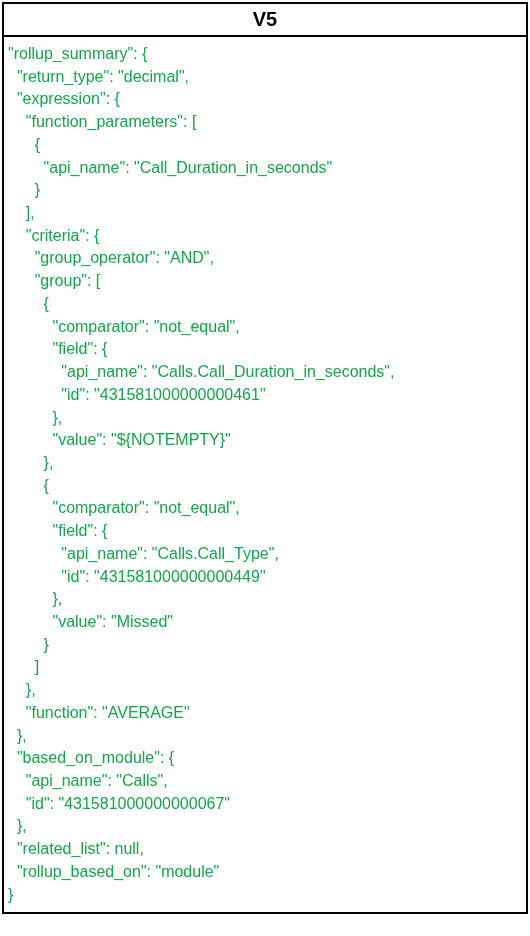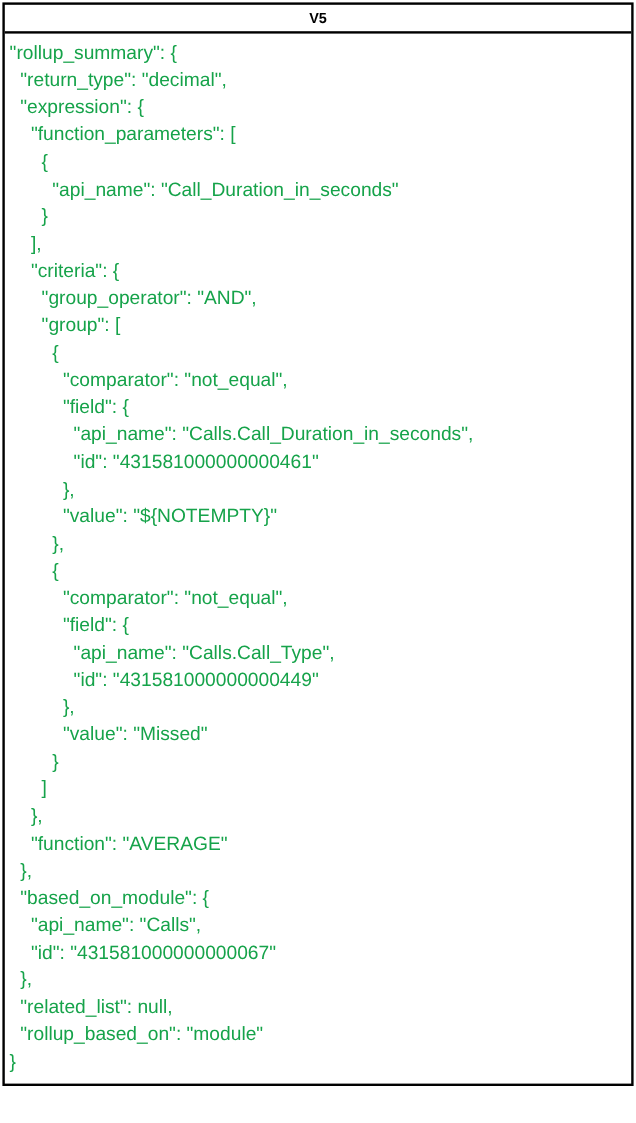--- a/index.html
+++ b/index.html
@@ -15,21 +15,21 @@
     }
     .container {
       border: 2px solid #000;
       margin: 2px;
       width: calc(100% - 4px);
     }
     .header {
       border-bottom: 2px solid #000;
       text-align: center;
       font-weight: bold;
-      font-size: 12px;
+      font-size: 20px;
       padding: 4px 0;
       color: #000;
     }
     .code-block {
       padding: 6px 4px;
       font-family: Arial, Helvetica, sans-serif;
       font-size: 16px;
       line-height: 1.42;
       color: #16a34a;
       white-space: pre;

